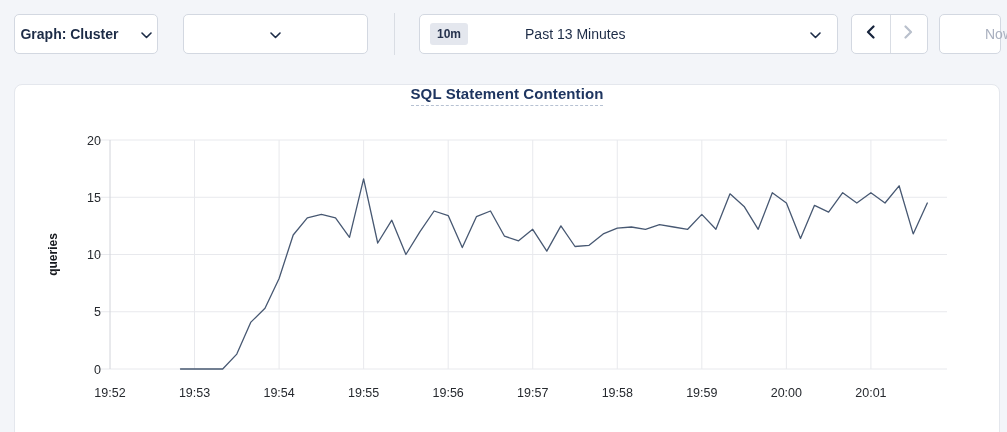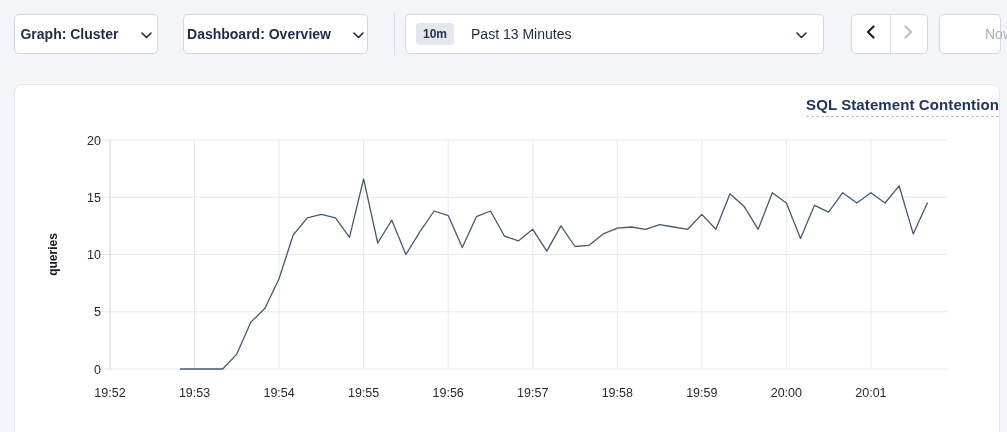--- a/index.html
+++ b/index.html
@@ -22,21 +22,21 @@
     cursor:pointer;
   }
   .dropdown { justify-content:center; gap:22px; font-weight:700; }
   #graph-dropdown { left:14px; width:144px; }
   #dashboard-dropdown { left:183px; width:185px; }
   .chev { display:inline-block; }
   .vdivider {
     position:absolute; left:394px; top:13px; width:1px; height:42px;
     background:#d9dde4;
   }
-  #time-selector { left:405px; width:419px; padding:0 16px 0 10px; font-weight:500; }
+  #time-selector { left:419px; width:419px; padding:0 16px 0 10px; font-weight:500;gap:40px; }
   #time-selector .badge {
     background:#e4e7ee; color:#26324d;
     font-size:12px; font-weight:700;
     border-radius:3px; padding:4px 7px;
     margin-right:17px;
   }
   #time-selector .tchev { margin-left:auto; }
   #range-nav {
     position:absolute; left:851px; top:14px; width:77px; height:40px;
     background:#fff; border:1px solid #d3d8e1; border-radius:5px;
@@ -50,21 +50,21 @@
   #now-button {
     left:939px; width:62px; justify-content:flex-start;
     color:#a9b0bf; font-weight:500;padding-left:45px;
   }
   #chart-card {
     position:absolute; left:14px; top:84px; width:986px; height:370px;
     background:#ffffff;
     border:1px solid #e4e7ed;
     border-radius:8px;
   }
-  #chart-title-wrap { text-align:right; margin-top:11px; position:relative; z-index:3; }
+  #chart-title-wrap { text-align:center; position:relative; z-index:3; }
   #chart-title {
     display:inline-block;
     font-size:15px; font-weight:700; color:#1e3560;
     border-bottom:1px dashed #b6c1d2;
     padding-bottom:3px;
     letter-spacing:.1px;
     cursor:default;
   }
   #chart-svg {
     position:absolute; left:0; top:0; width:1007px; height:432px; z-index:2;
@@ -76,21 +76,20 @@
 <div class="ctl dropdown" id="graph-dropdown">
   <span>Graph: Cluster</span>
   <span class="chev">
     <svg width="11" height="7" viewBox="0 0 11 7">
         <path d="M1 1 L5.5 5.5 L10 1" fill="none" stroke="#1c2b46" stroke-width="1.6" stroke-linecap="round" stroke-linejoin="round"></path>
       </svg>
   </span>
 </div>
 
 <div class="ctl dropdown" id="dashboard-dropdown">
-  <span>Dashboard: Overview</span>
   <span class="chev">
     <svg width="11" height="7" viewBox="0 0 11 7">
         <path d="M1 1 L5.5 5.5 L10 1" fill="none" stroke="#1c2b46" stroke-width="1.6" stroke-linecap="round" stroke-linejoin="round"></path>
       </svg>
   </span>
 </div>
 
 <div class="vdivider"></div>
 
 <div class="ctl" id="time-selector">

